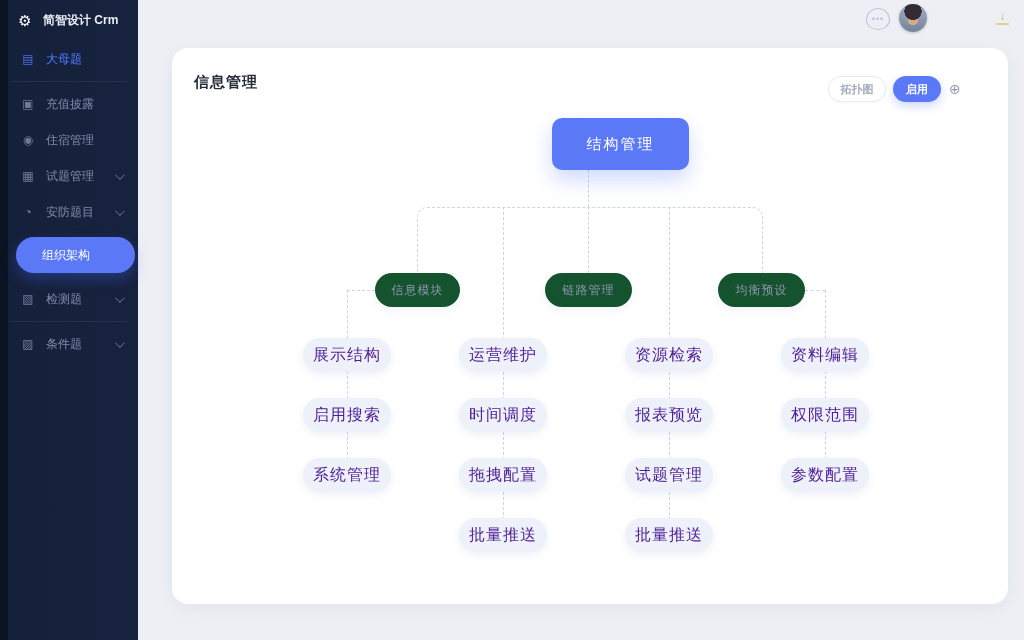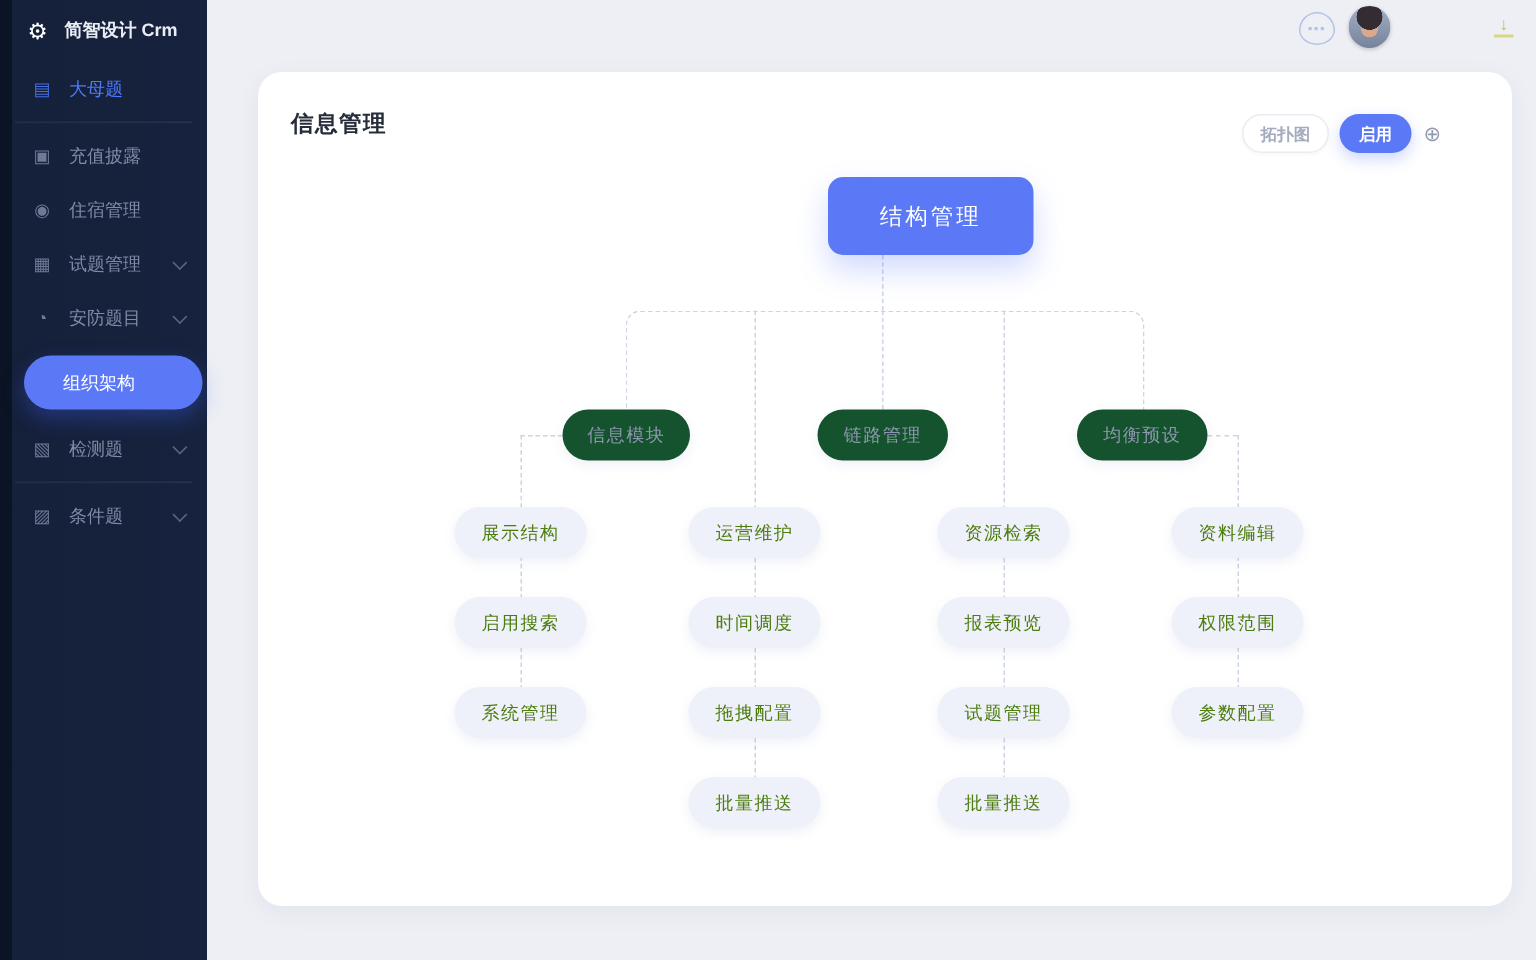--- a/index.html
+++ b/index.html
@@ -64,21 +64,21 @@
   #level2 .l2node:nth-child(1){left:203px;width:85px;}
   #level2 .l2node:nth-child(2){left:373px;width:87px;}
   #level2 .l2node:nth-child(3){left:546px;width:87px;}
 
   .col{position:absolute;top:290px;width:88px;}
   .col1{left:131px;} .col2{left:287px;} .col3{left:453px;} .col4{left:609px;}
   .col::before{content:"";position:absolute;left:50%;width:0;border-left:1px dashed #cdd4e2;bottom:43px;z-index:0;}
   .col1::before,.col4::before{top:-48px;}
   .col2::before,.col3::before{top:-131px;}
   .col .node{position:relative;z-index:1;height:34px;margin-bottom:26px;border-radius:17px;background:#eef1f9;
-             color:#4d7c0f;font-size:12px;display:flex;align-items:center;justify-content:center;cursor:pointer;
+             color:#4c1d95;font-size:16px;display:flex;align-items:center;justify-content:center;cursor:pointer;
              box-shadow:0 3px 8px rgba(140,155,200,.14);letter-spacing:1px;}
 </style>
 </head>
 <body>
 
 <div class="stage">
 
   <div class="sidebar">
     <div class="logo">
       <span class="gear">⚙</span>

